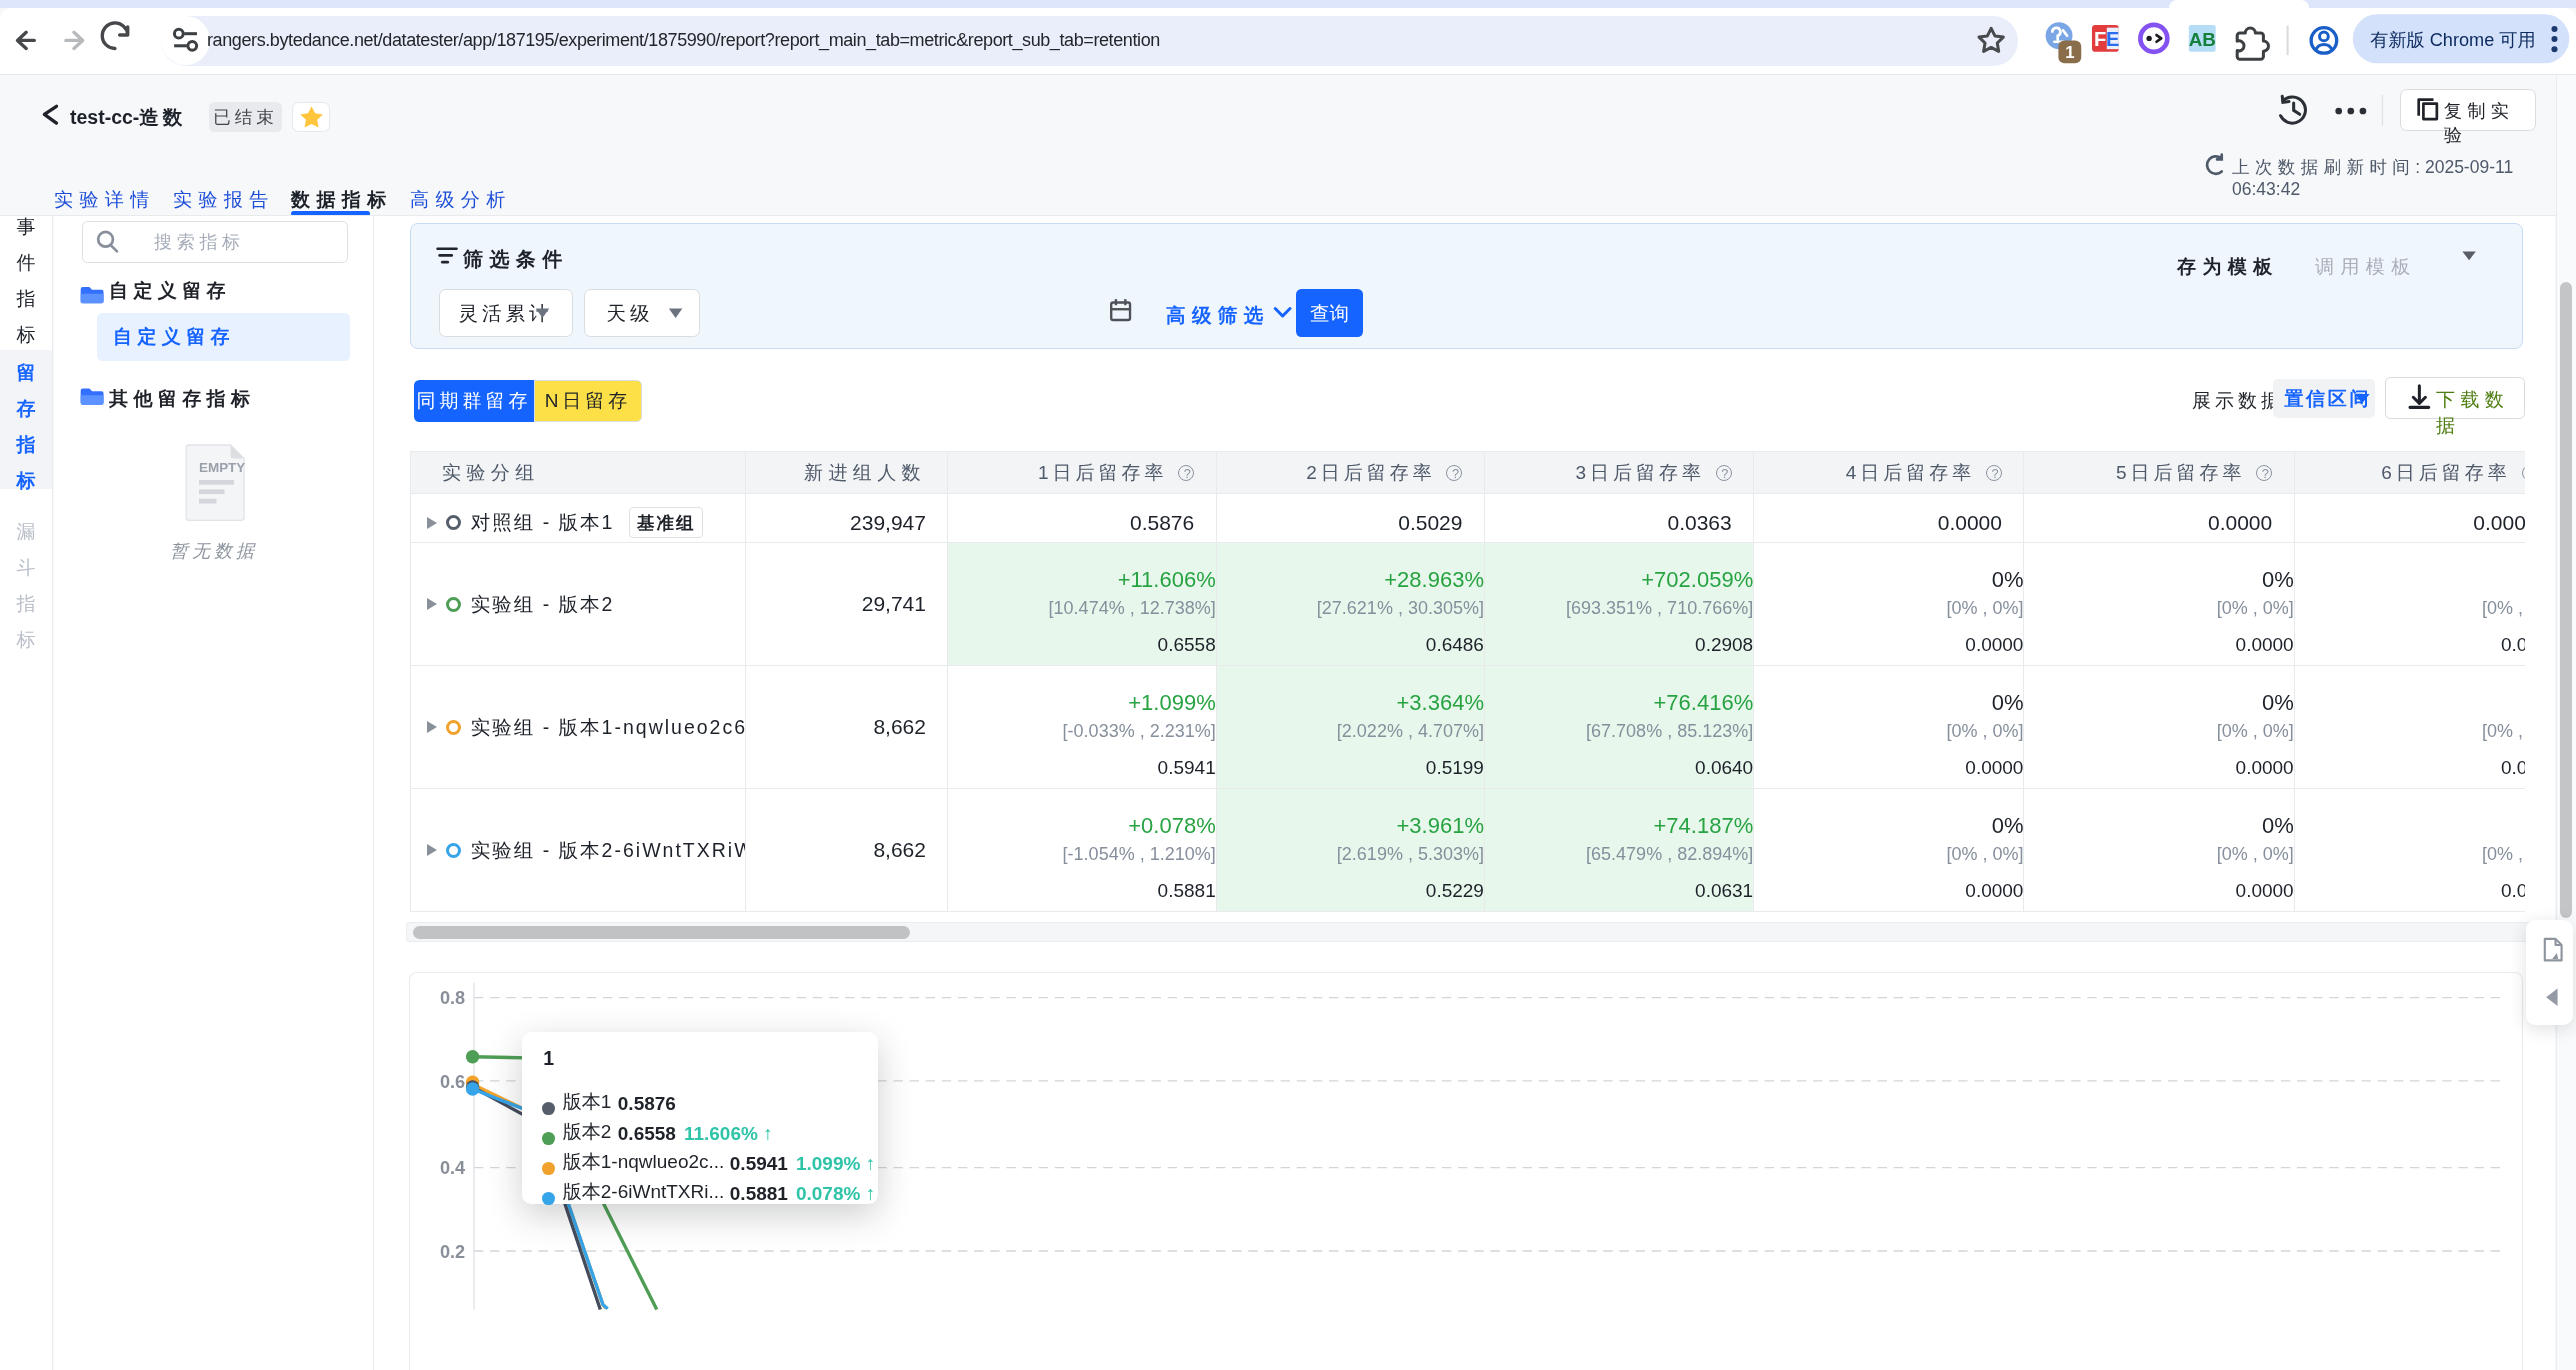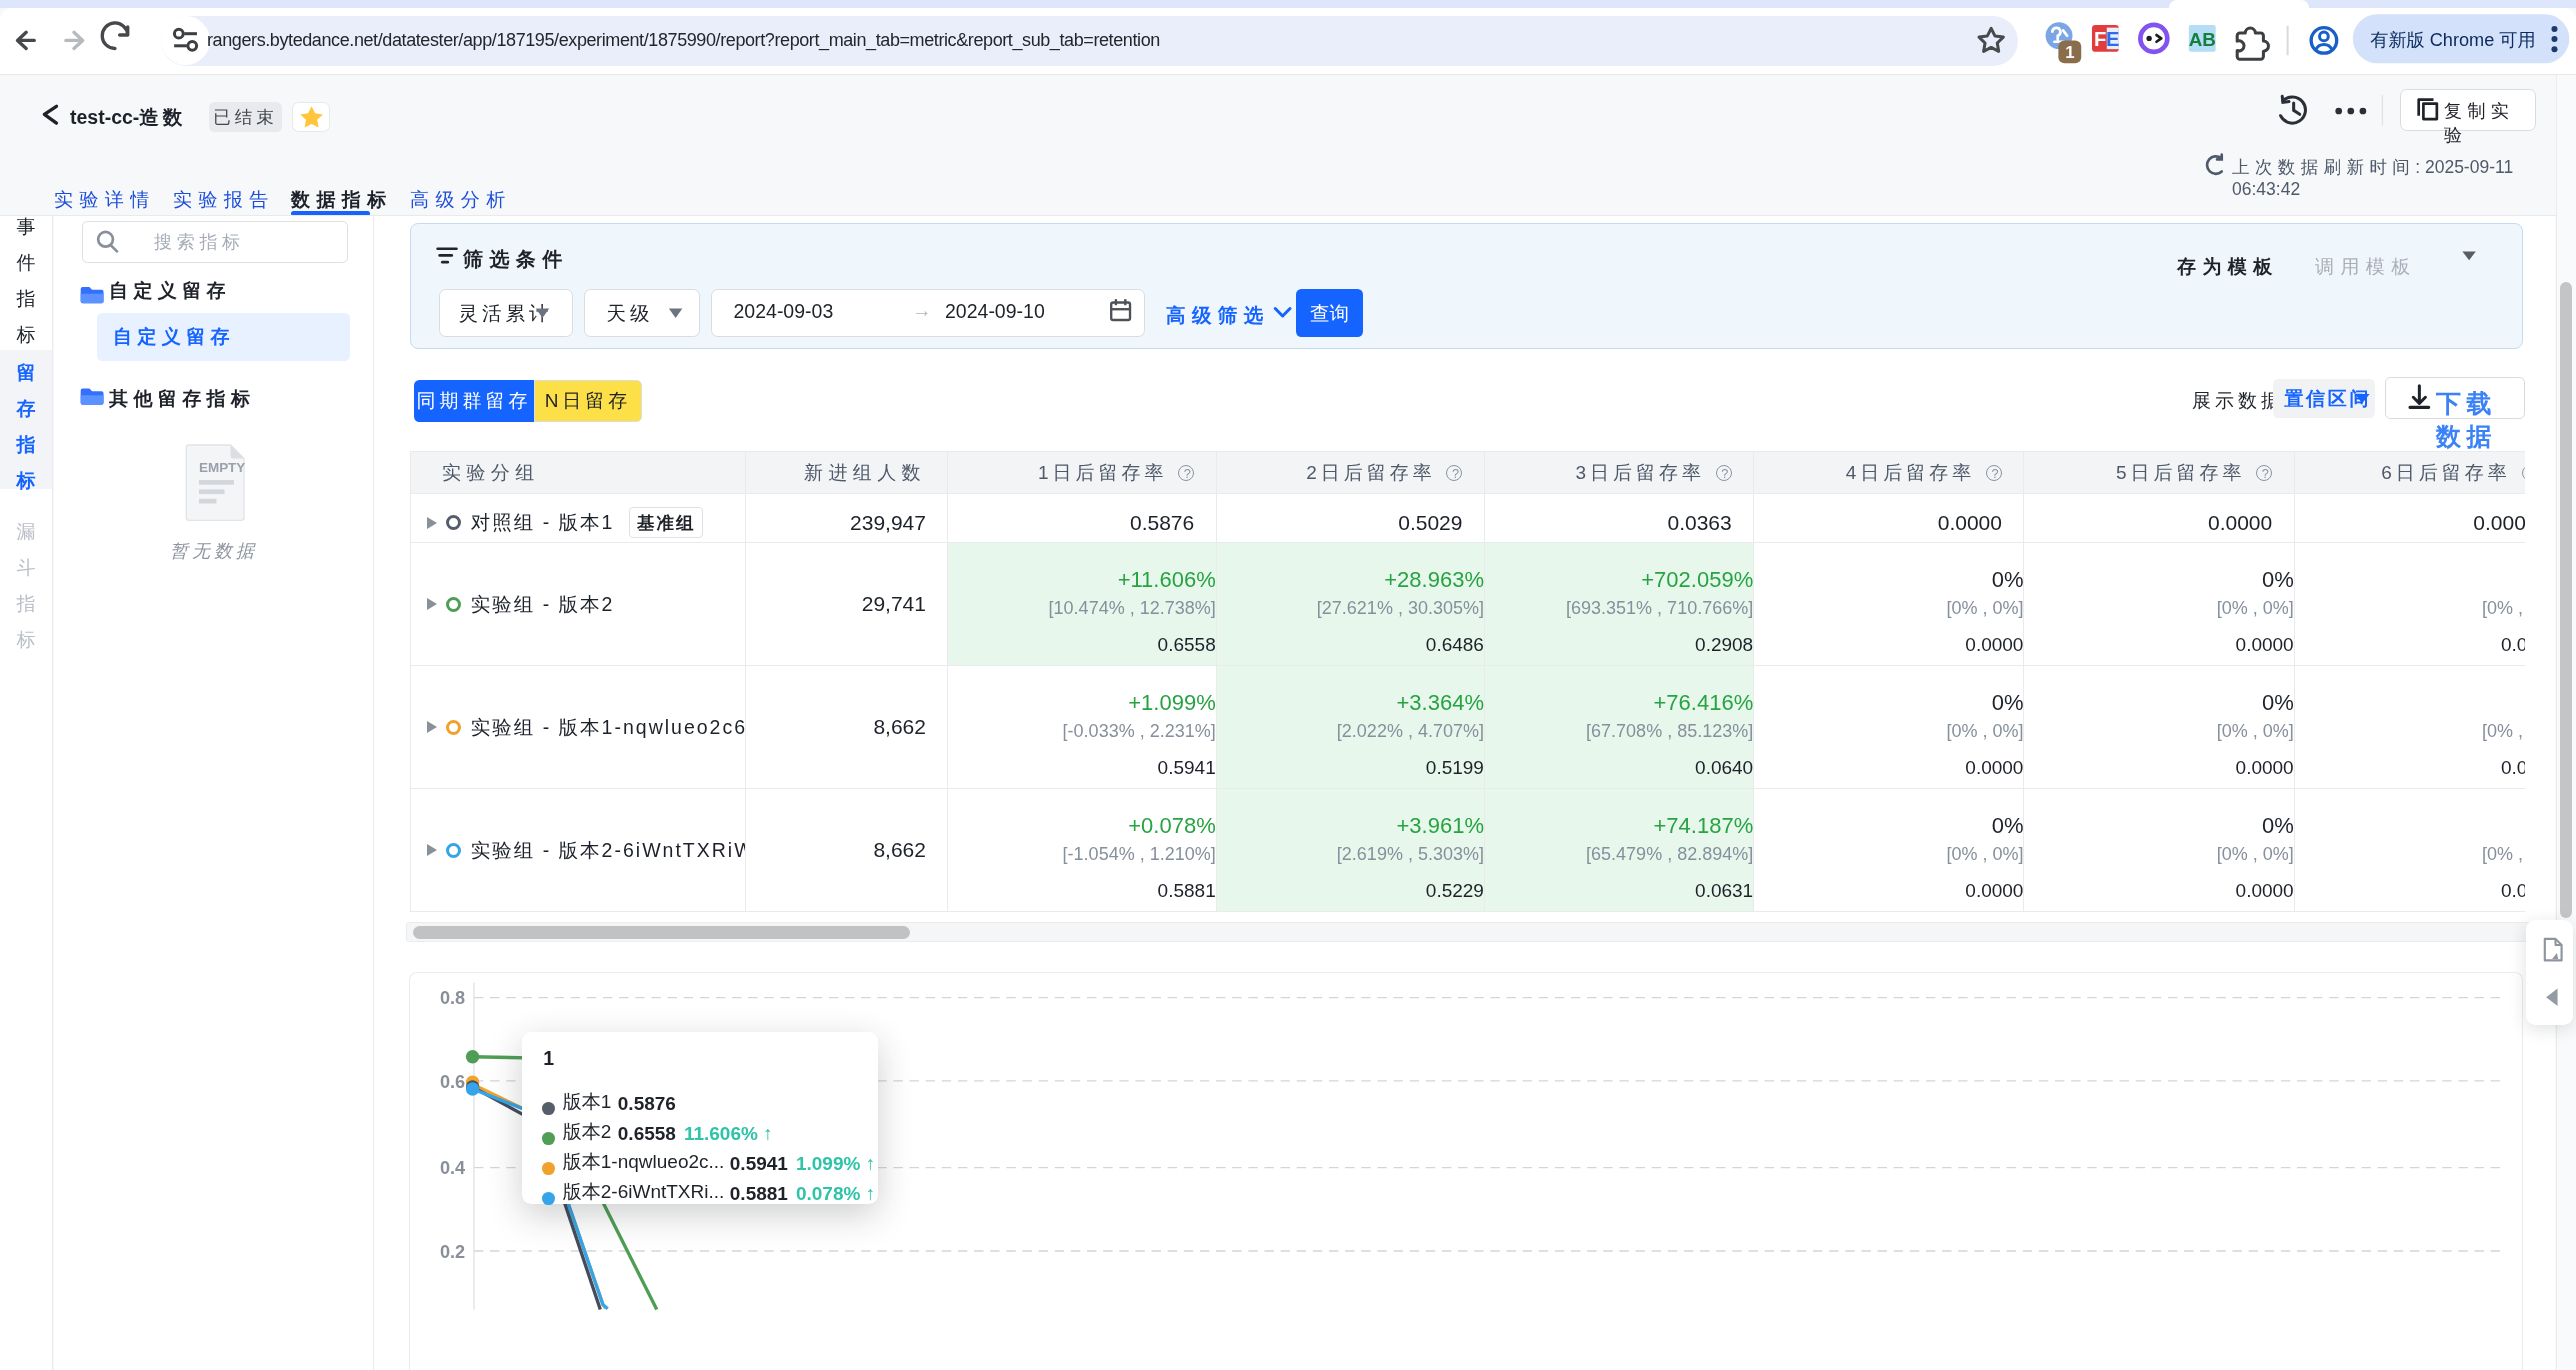--- a/index.html
+++ b/index.html
@@ -48,21 +48,21 @@
   .ctrl { position:absolute; top:65px; height:48px; background:#fff; border:1.3px solid #d9dce1; border-radius:6.7px; font-size:19.5px; color:#1f2329; }
   #adv { position:absolute; left:755px; top:78px; font-size:19.5px; color:#1664ff; font-weight:bold; }
   #query-btn { position:absolute; left:885px; top:65px; width:67px; height:48px; background:#1664ff; border-radius:5.4px; color:#fff; font-size:19.5px; text-align:center; line-height:48px; }
 
   
   #tg-active { left:40px; top:164px; width:120px; height:42px; background:#1664ff; border-radius:5.4px 0 0 5.4px; color:#fff; font-size:19px; text-align:center; line-height:42px; }
   #tg-idle { left:160px; top:164px; width:108px; height:42px; background:#fde047; border:1.3px solid #d9dce1; border-radius:0 5.4px 5.4px 0; font-size:19px; text-align:center; line-height:39px; color:#1f2329;}
   #show-label { left:1818px; top:172px; font-size:19px; color:#1f2329; }
   #ci-pill { left:1899px; top:163px; width:102px; height:39px; background:#f1f2f4; border-radius:5.4px; font-size:19px; color:#1664ff; line-height:39px; padding-left:11.4px; font-weight:bold;}
   #dl-btn { left:2011px; top:161px; width:140px; height:42px; background:#fff; border:1.3px solid #d8dade; border-radius:5.4px; }
-  #dl-btn span { position:absolute; left:50px; top:9.4px; font-size:25px; color:#3b82f6; font-weight:bold; letter-spacing:5.4px; }
+  #dl-btn span { position:absolute; left:50px; top:9.4px; font-size:19px; color:#4d7c0f; font-weight:normal; letter-spacing:5.4px; }
 
   
   #tablewrap { left:36px; top:235px; width:2115px; height:469px; overflow:hidden; }
   #tbl { position:absolute; left:0; top:0; width:2150px; border-collapse:collapse; table-layout:fixed; }
   #tbl th, #tbl td { border:1.3px solid #e9eaec; vertical-align:middle; }
   #tbl th { background:#f3f4f6; height:42px; font-weight:normal; font-size:19px; color:#4e5969; text-align:right; padding-right:21.5px; }
   #tbl th.g { text-align:left; padding-left:31px; }
   #tbl td { background:#fff; font-size:19px; }
   #tbl td.num { text-align:right; padding-right:21.5px; font-size:21px; }
   #tbl tr.r1 td { height:49px; padding-top:9.4px; }
@@ -214,25 +214,20 @@
     <div id="empty-txt"><span class="ls6">暂无数据</span></div>
   </div>
 
   <div class="abs" id="main">
     <div class="abs" id="fpanel">
       <div id="ftitle"><span class="ls9">筛选条件</span></div>
       <div id="tpl-save"><span class="ls9">存为模板</span></div>
       <div id="tpl-use"><span class="ls9">调用模板</span></div>
       <div class="ctrl" style="left:27.6px; width:134px; padding:10.8px 0 0 19px;"><span class="ls6">灵活累计</span></div>
       <div class="ctrl" style="left:173px; width:116px; padding:10.8px 0 0 21.5px;"><span class="ls6">天级</span></div>
-      <div class="ctrl" style="left:300px; width:434px;">
-          <span style="position:absolute;left:21.5px;top:10.8px;">2024-09-03</span>
-          <span style="position:absolute;left:200px;top:9.4px;color:#b0b6bf;">→</span>
-          <span style="position:absolute;left:233px;top:10.8px;">2024-09-10</span>
-        </div>
       <div id="adv"><span class="ls9">高级筛选</span></div>
       <div id="query-btn">查询</div>
     </div>
 
     <div class="abs" id="tg-active"><span class="ls6">同期群留存</span></div>
     <div class="abs" id="tg-idle"><span class="ls6">N日留存</span></div>
     <div class="abs" id="show-label"><span class="ls6">展示数据</span></div>
     <div class="abs" id="ci-pill"><span style="letter-spacing:2.7px;">置信区间</span></div>
     <div class="abs" id="dl-btn">
         <span>下载数据</span>

